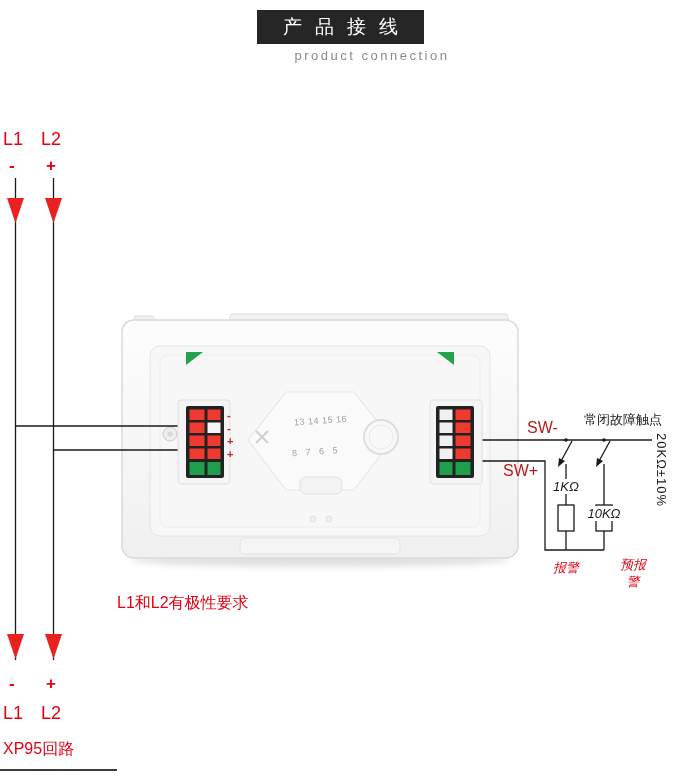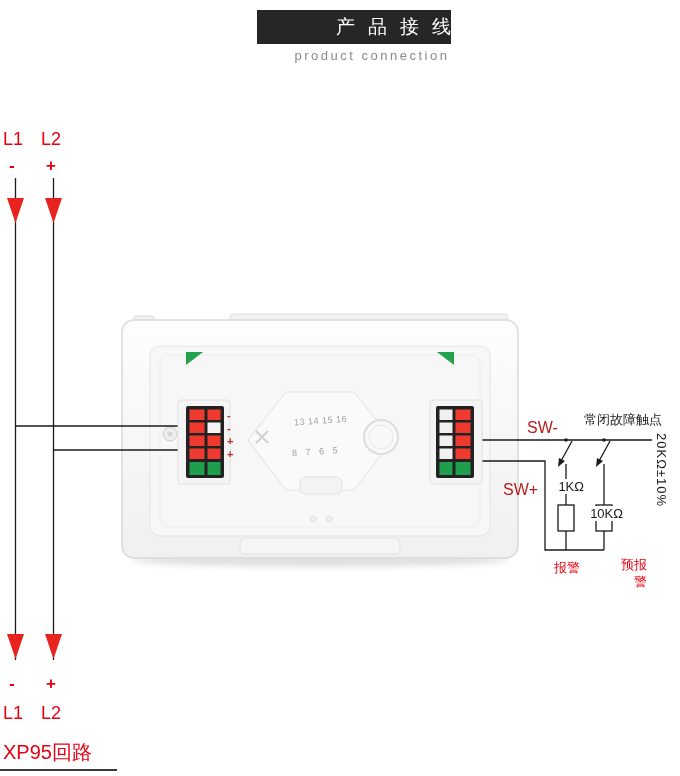--- a/index.html
+++ b/index.html
@@ -1,29 +1,29 @@
 <!DOCTYPE html>
 <html><head>
 <meta charset="utf-8">
 <style>
   html,body{margin:0;padding:0;background:#fff;}
   .page{position:relative;width:680px;height:776px;background:#ffffff;overflow:hidden;
         font-family:"Liberation Sans","DejaVu Sans",sans-serif;color:#1a1a1a;}
   .abs{position:absolute;}
   .red{color:#e60012;}
   .banner{left:257px;top:10px;width:167px;height:34px;background:#262626;
-          display:flex;align-items:center;justify-content:flex-end;padding-left:27px;}
+          display:flex;align-items:center;justify-content:center;}
   .banner span{color:#ffffff;font-size:19px;letter-spacing:13px;margin-right:-13px;white-space:nowrap;}
   .subtitle{left:0;top:48px;width:680px;text-align:center;font-size:13px;
             letter-spacing:2.5px;color:#8a8a8a;padding-left:32px;}
   .loop-label{font-size:18px;}
   .pol{font-size:17px;font-weight:bold;}
   .sw{font-size:16px;color:#b91c1c;}
   .small{font-size:13px;}
-  .center{text-align:right;}
+  .center{text-align:center;font-style:italic;}
   .whitebg{background:#ffffff;}
   .rot90{transform:rotate(90deg);transform-origin:0 0;white-space:nowrap;font-size:13px;letter-spacing:1px;}
   svg.overlay{position:absolute;left:0;top:0;}
 </style>
 </head>
 <body>
 
 <div class="page">
 
   <div class="abs banner">
@@ -143,25 +143,26 @@
 
   <div class="abs red loop-label" style="left:3px;top:129px">L1</div>
   <div class="abs red loop-label" style="left:41px;top:129px">L2</div>
   <div class="abs red pol" style="left:9px;top:156px">-</div>
   <div class="abs red pol" style="left:46px;top:156px">+</div>
 
   <div class="abs red pol" style="left:9px;top:674px">-</div>
   <div class="abs red pol" style="left:46px;top:674px">+</div>
   <div class="abs red loop-label" style="left:3px;top:703px">L1</div>
   <div class="abs red loop-label" style="left:41px;top:703px">L2</div>
-  <div class="abs red" style="left:3px;top:739px;font-size:20px">XP95回路</div>
+  <div class="abs red" style="left:3px;top:739px;font-size:16px">XP95回路</div>
 
+  <div class="abs red" style="left:117px;top:593px;font-size:16px">L1和L2有极性要求</div>
 
   <div class="abs sw" style="left:527px;top:419px">SW-</div>
-  <div class="abs sw" style="left:503px;top:481px">SW+</div>
+  <div class="abs sw" style="left:503px;top:462px">SW+</div>
   <div class="abs small" style="left:584px;top:411px">常闭故障触点</div>
   <div class="abs small center whitebg" style="left:548px;top:479px;width:36px">1KΩ</div>
   <div class="abs small center whitebg" style="left:585px;top:506px;width:38px">10KΩ</div>
   <div class="abs small center red" style="left:552px;top:559px;width:28px">报警</div>
   <div class="abs small center red" style="left:619px;top:557px;width:28px;line-height:1.3">预报警</div>
   <div class="abs rot90" style="left:669px;top:433px">20KΩ±10%</div>
 
 </div>
 
 </body></html>

